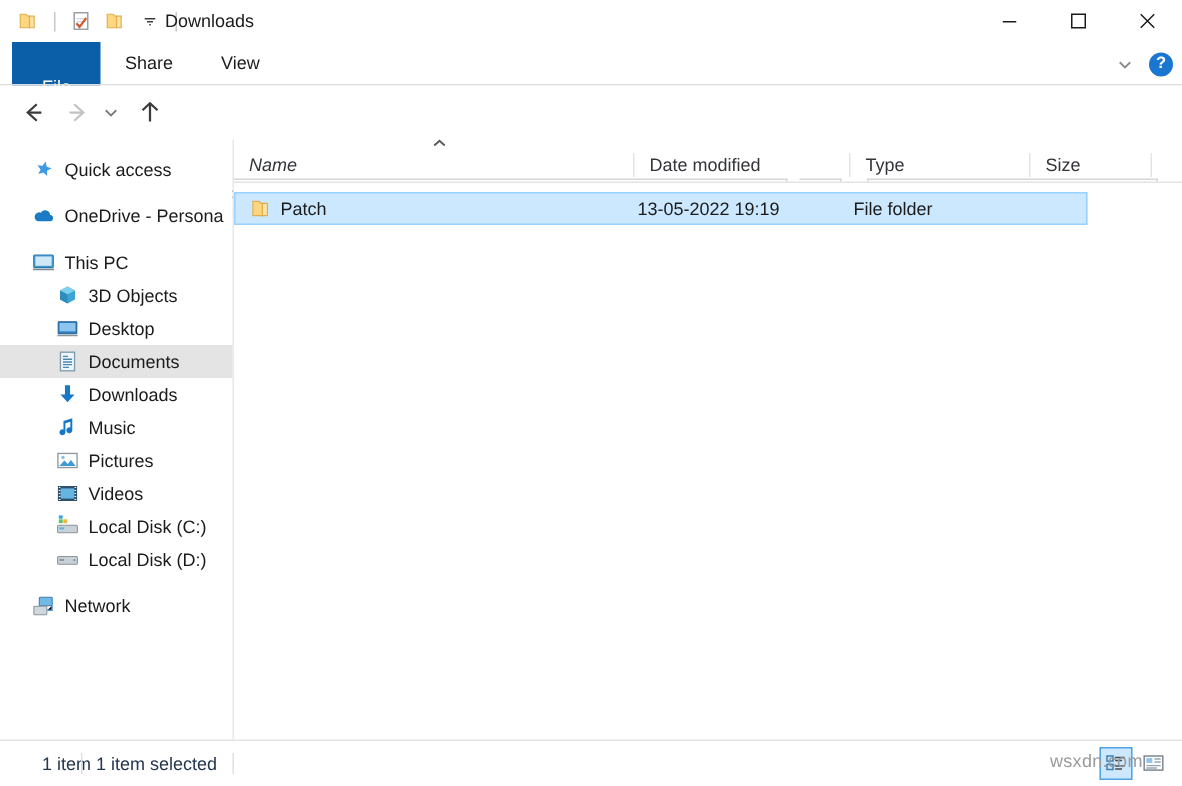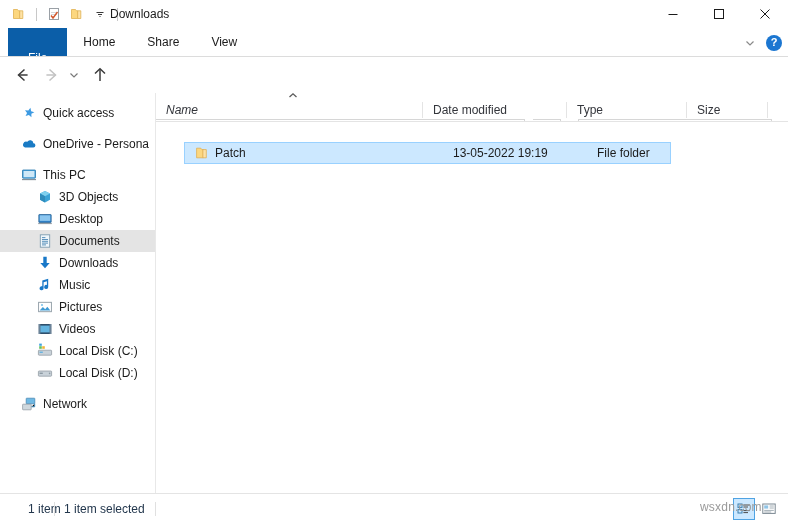--- a/index.html
+++ b/index.html
@@ -61,21 +61,21 @@
   .nav-item.sel{background:#e4e4e4;width:148px;}
   .nav-gap{height:9px;}
 
   
   .headerrow{position:absolute;left:156px;top:99px;width:632px;height:22px;}
   .colh{position:absolute;top:0;height:22px;line-height:22px;font-size:12px;color:#33353b;padding-left:10px;box-sizing:border-box;}
   .colsep{position:absolute;top:3px;width:1px;height:16px;background:#e4e4e4;}
   .sortmark{position:absolute;left:130px;top:-7px;width:14px;height:10px;display:flex;align-items:flex-start;justify-content:center;}
   .hdr-rule{position:absolute;left:156px;top:121px;width:632px;height:1px;background:#e4e4e4;}
   .filelist{position:absolute;left:156px;top:122px;width:632px;height:371px;background:#fff;}
-  .frow{position:absolute;left:0;top:20px;width:487px;height:22px;background:#cce8ff;border:1px solid #99d1ff;box-sizing:border-box;margin-left:28px;}
+  .frow{position:absolute;left:0;top:6px;width:569px;height:22px;background:#cce8ff;border:1px solid #99d1ff;box-sizing:border-box;}
   .fcell{position:absolute;top:0;height:20px;line-height:20px;font-size:12px;color:#1b1b1b;white-space:nowrap;}
   .fname{left:30px;}
   .fdate{left:268px;}
   .ftype{left:412px;}
   .fsize{left:532px;}
   .frow-ic{position:absolute;left:10px;top:2px;width:16px;height:16px;}
 
   
   .statusrule{position:absolute;left:0;top:493px;width:788px;height:1px;background:#e4e4e4;}
   .statusbar{position:absolute;left:0;top:494px;width:788px;height:30px;background:#ffffff;}
@@ -138,21 +138,20 @@
         <svg width="12" height="12" viewBox="0 0 12 12">
             <path d="M1.5 1.5l9 9M10.5 1.5l-9 9" stroke="#1b1b1b" stroke-width="1"></path>
           </svg>
       </div>
     </div>
   </div>
 
   <div class="ribbon">
     <div class="tabs">
       <div class="tab file">File</div>
-      <div class="tab">Home</div>
       <div class="tab">Share</div>
       <div class="tab">View</div>
     </div>
     <div class="ribbon-right">
       <div class="chev-collapse">
         <svg width="12" height="12" viewBox="0 0 12 12">
             <path d="M2.5 4.5L6 8l3.5-3.5" fill="none" stroke="#8a8a8a" stroke-width="1.2"></path>
           </svg>
       </div>
       <div class="help">?</div>

